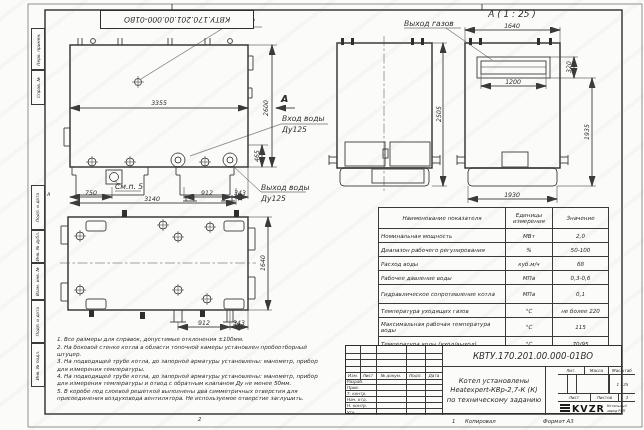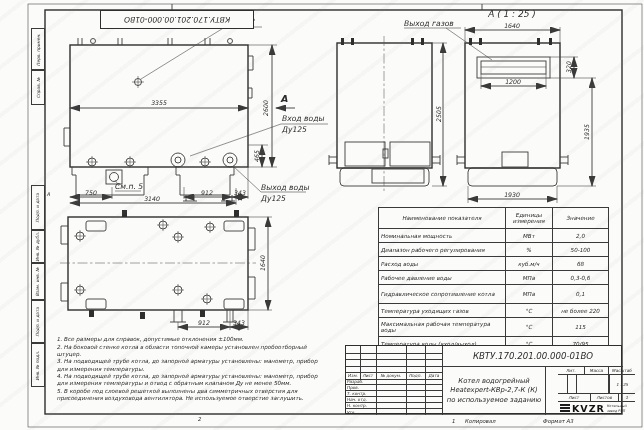--- a/index.html
+++ b/index.html
@@ -327,23 +327,23 @@
       <div class="abs bb lab" style="left:0;top:39px;width:97px;height:6px;padding-left:1px;">Пров.</div>
       <div class="abs bb lab" style="left:0;top:45px;width:97px;height:6px;padding-left:1px;">Т. контр.</div>
       <div class="abs bb lab" style="left:0;top:51px;width:97px;height:6px;padding-left:1px;">Нач. отд.</div>
       <div class="abs bb lab" style="left:0;top:57px;width:97px;height:6px;padding-left:1px;">Н. контр.</div>
       <div class="abs lab" style="left:0;top:63px;width:97px;height:6px;padding-left:1px;">Утв.</div>
     </div>
 
     <div class="abs bb docnum" style="left:97px;top:0;width:180px;height:21px;">КВТУ.170.201.00.000-01ВО</div>
 
     <div class="abs br prod" style="left:97px;top:21px;width:103px;height:48px;">
-      <span>Котел водогрейный</span>
+      <span>Котел установлены</span>
       <span>Heatexpert-КВр-2,7-К (К)</span>
-      <span>по используемое заданию</span>
+      <span>по техническому заданию</span>
     </div>
 
     <div class="abs" style="left:212px;top:21px;width:77px;height:48px;">
       <div class="abs bb br lab cen" style="left:0;top:0;width:27px;height:8px;">Лит.</div>
       <div class="abs bb br lab cen" style="left:27px;top:0;width:24px;height:8px;">Масса</div>
       <div class="abs bb lab cen" style="left:51px;top:0;width:26px;height:8px;">Масштаб</div>
       <div class="abs bb" style="left:0;top:8px;width:27px;height:19px;">
         <div class="abs bl" style="left:9px;top:0;width:0;height:19px;"></div>
         <div class="abs bl" style="left:18px;top:0;width:0;height:19px;"></div>
       </div>

